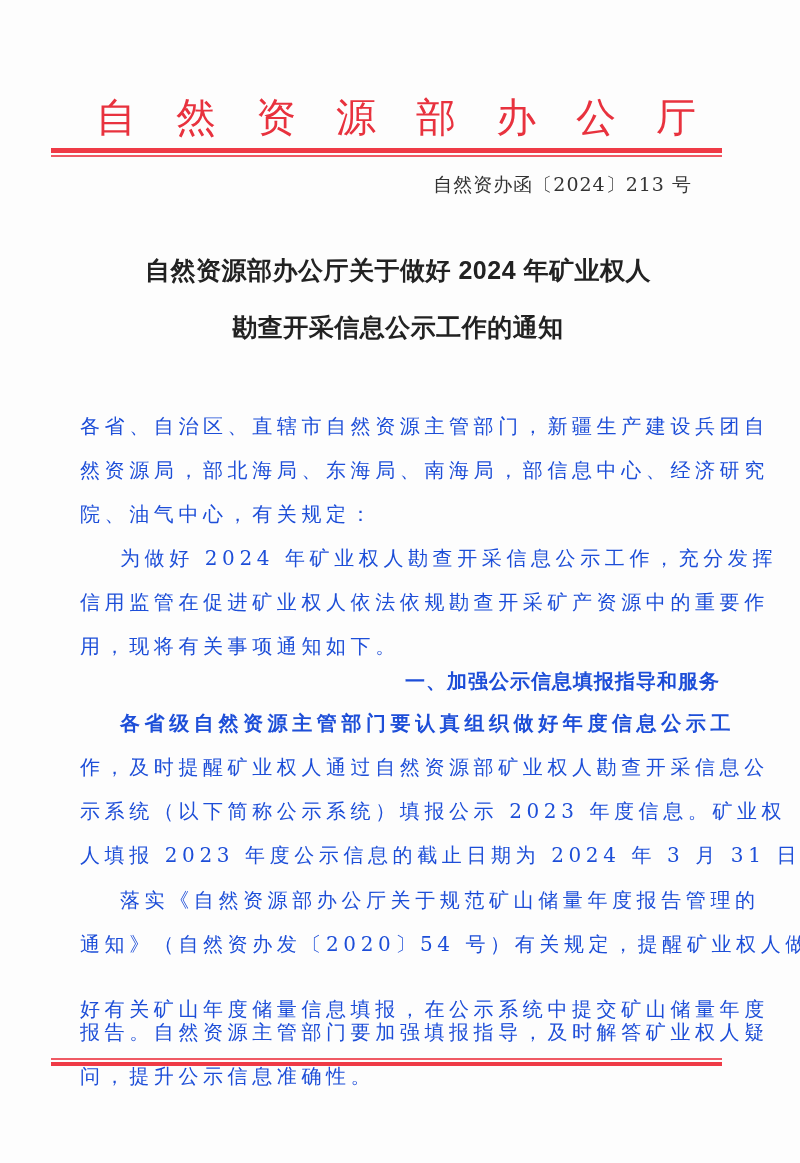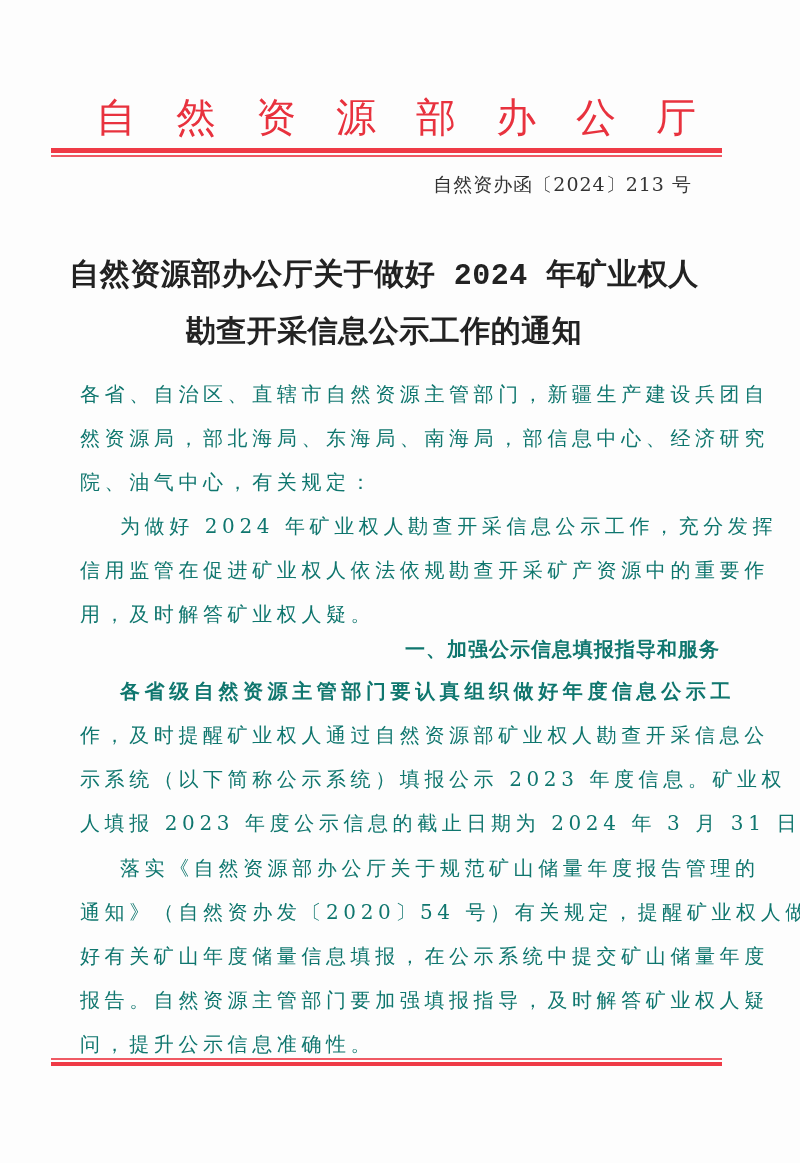--- a/index.html
+++ b/index.html
@@ -4,23 +4,23 @@
 <style>
   html, body { margin:0; padding:0; }
   body { width:800px; height:1163px; background:#fdfdfd; position:relative; overflow:hidden;
          font-family: "DejaVu Serif", "Liberation Serif", serif; color:#222; }
   .header-title { position:absolute; left:96px; top:92px; width:600px; height:50px;
          display:flex; justify-content:space-between; color:#e8323e;
          font-family:"DejaVu Sans", sans-serif; font-size:40px; line-height:50px; font-weight:500; }
   .rule-thick { position:absolute; left:51px; width:671px; height:5px; background:#ef3a46; }
   .rule-thin { position:absolute; left:51px; width:671px; height:1.5px; background:#ef5a64; }
   .doc-number { position:absolute; right:108px; top:172px; font-size:19px; letter-spacing:1px; color:#333; }
-  .doc-title { position:absolute; left:44px; width:680px; text-align:center;
-         font-family:Liberation Mono, monospace; font-weight:bold; font-size:30px; color:#222; letter-spacing:0.5px; }
-  .line { position:absolute; left:80px; width:640px; font-size:20px; letter-spacing:4.6px; white-space:nowrap; color:#0f766e; }
+  .doc-title { position:absolute; left:58px; width:680px; text-align:center;
+         font-family:Liberation Sans, sans-serif; font-weight:bold; font-size:25px; color:#222; letter-spacing:0.5px; }
+  .line { position:absolute; left:80px; width:640px; font-size:20px; letter-spacing:4.6px; white-space:nowrap; color:#1d4ed8;margin-top:32px; }
   .line.indent { left:120px; width:600px; }
   .heading { font-family:"DejaVu Sans", sans-serif; font-weight:bold; letter-spacing:1px; }
 </style>
 </head>
 <body>
 
 <div class="header-title">
   <span>自</span>
   <span>然</span>
   <span>资</span>
@@ -38,27 +38,27 @@
 
 <div class="doc-title" style="top:254px;">自然资源部办公厅关于做好 2024 年矿业权人</div>
 <div class="doc-title" style="top:311px;">勘查开采信息公示工作的通知</div>
 
 <div>
   <div class="line" style="top:381px;">各省、自治区、直辖市自然资源主管部门，新疆生产建设兵团自</div>
   <div class="line" style="top:425px;">然资源局，部北海局、东海局、南海局，部信息中心、经济研究</div>
   <div class="line" style="top:469px;">院、油气中心，有关规定：</div>
   <div class="line indent" style="top:513px;">为做好 2024 年矿业权人勘查开采信息公示工作，充分发挥</div>
   <div class="line" style="top:557px;">信用监管在促进矿业权人依法依规勘查开采矿产资源中的重要作</div>
-  <div class="line" style="top:601px;">用，及时解答矿业权人疑。</div>
+  <div class="line" style="top:601px;">用，现将有关事项通知如下。</div>
   <div class="line indent heading" style="top:636px;text-align:right;">一、加强公示信息填报指导和服务</div>
   <div class="line indent" style="top:678px;font-weight:bold;">各省级自然资源主管部门要认真组织做好年度信息公示工</div>
   <div class="line" style="top:722px;text-align:center;">作，及时提醒矿业权人通过自然资源部矿业权人勘查开采信息公</div>
   <div class="line" style="top:766px;">示系统（以下简称公示系统）填报公示 2023 年度信息。矿业权</div>
   <div class="line" style="top:810px;">人填报 2023 年度公示信息的截止日期为 2024 年 3 月 31 日。</div>
   <div class="line indent" style="top:855px;">落实《自然资源部办公厅关于规范矿山储量年度报告管理的</div>
   <div class="line" style="top:899px;">通知》（自然资办发〔2020〕54 号）有关规定，提醒矿业权人做</div>
-  <div class="line" style="top:943px;">好有关矿山年度储量信息填报，在公示系统中提交矿山储量年度</div>
+  <div class="line" style="top:964px;">好有关矿山年度储量信息填报，在公示系统中提交矿山储量年度</div>
   <div class="line" style="top:987px;">报告。自然资源主管部门要加强填报指导，及时解答矿业权人疑</div>
   <div class="line" style="top:1031px;">问，提升公示信息准确性。</div>
 </div>
 
 <div class="rule-thin" style="top:1058px;"></div>
 <div class="rule-thick" style="top:1062px; height:4px;"></div>
 
 </body></html>

